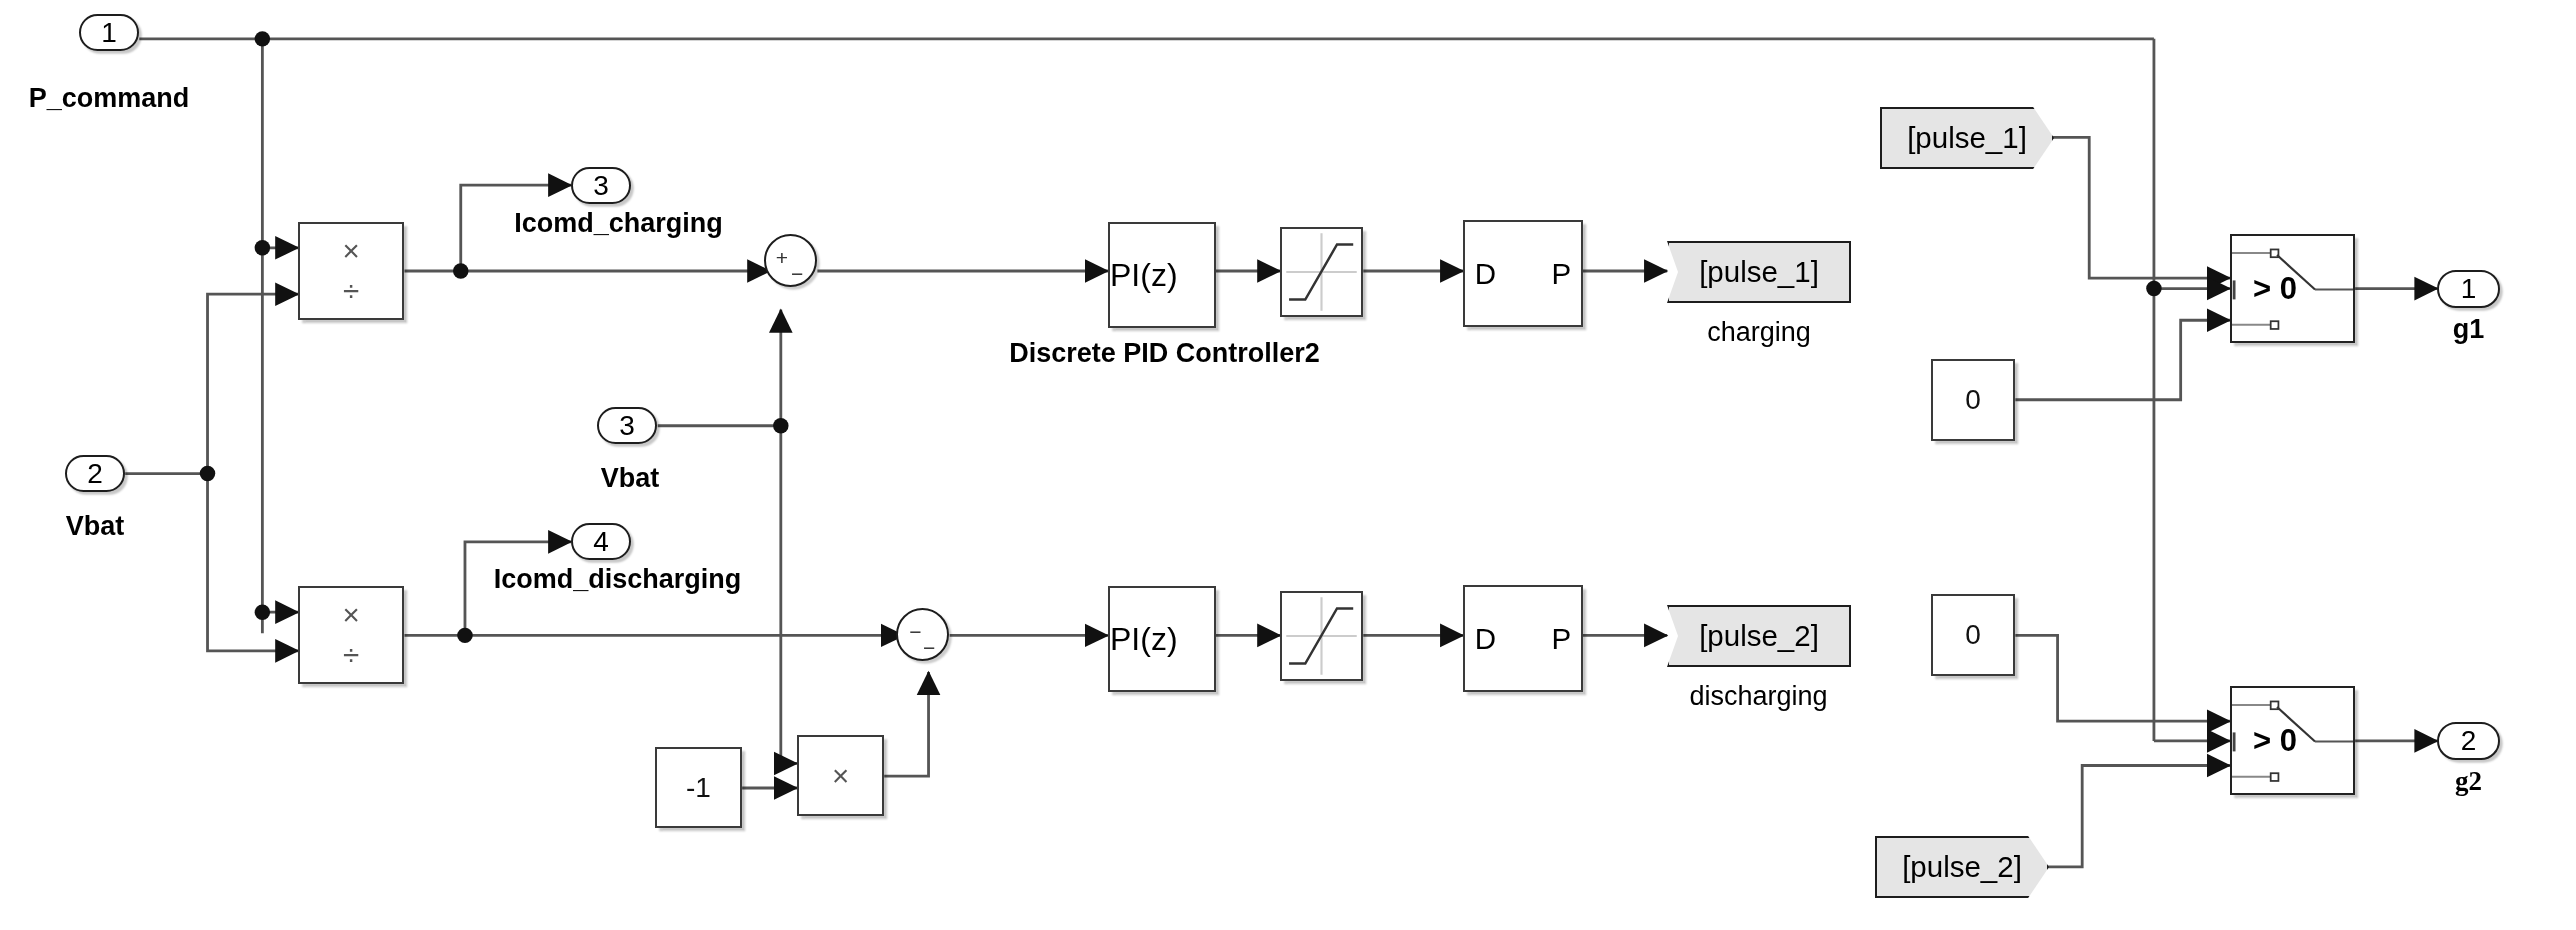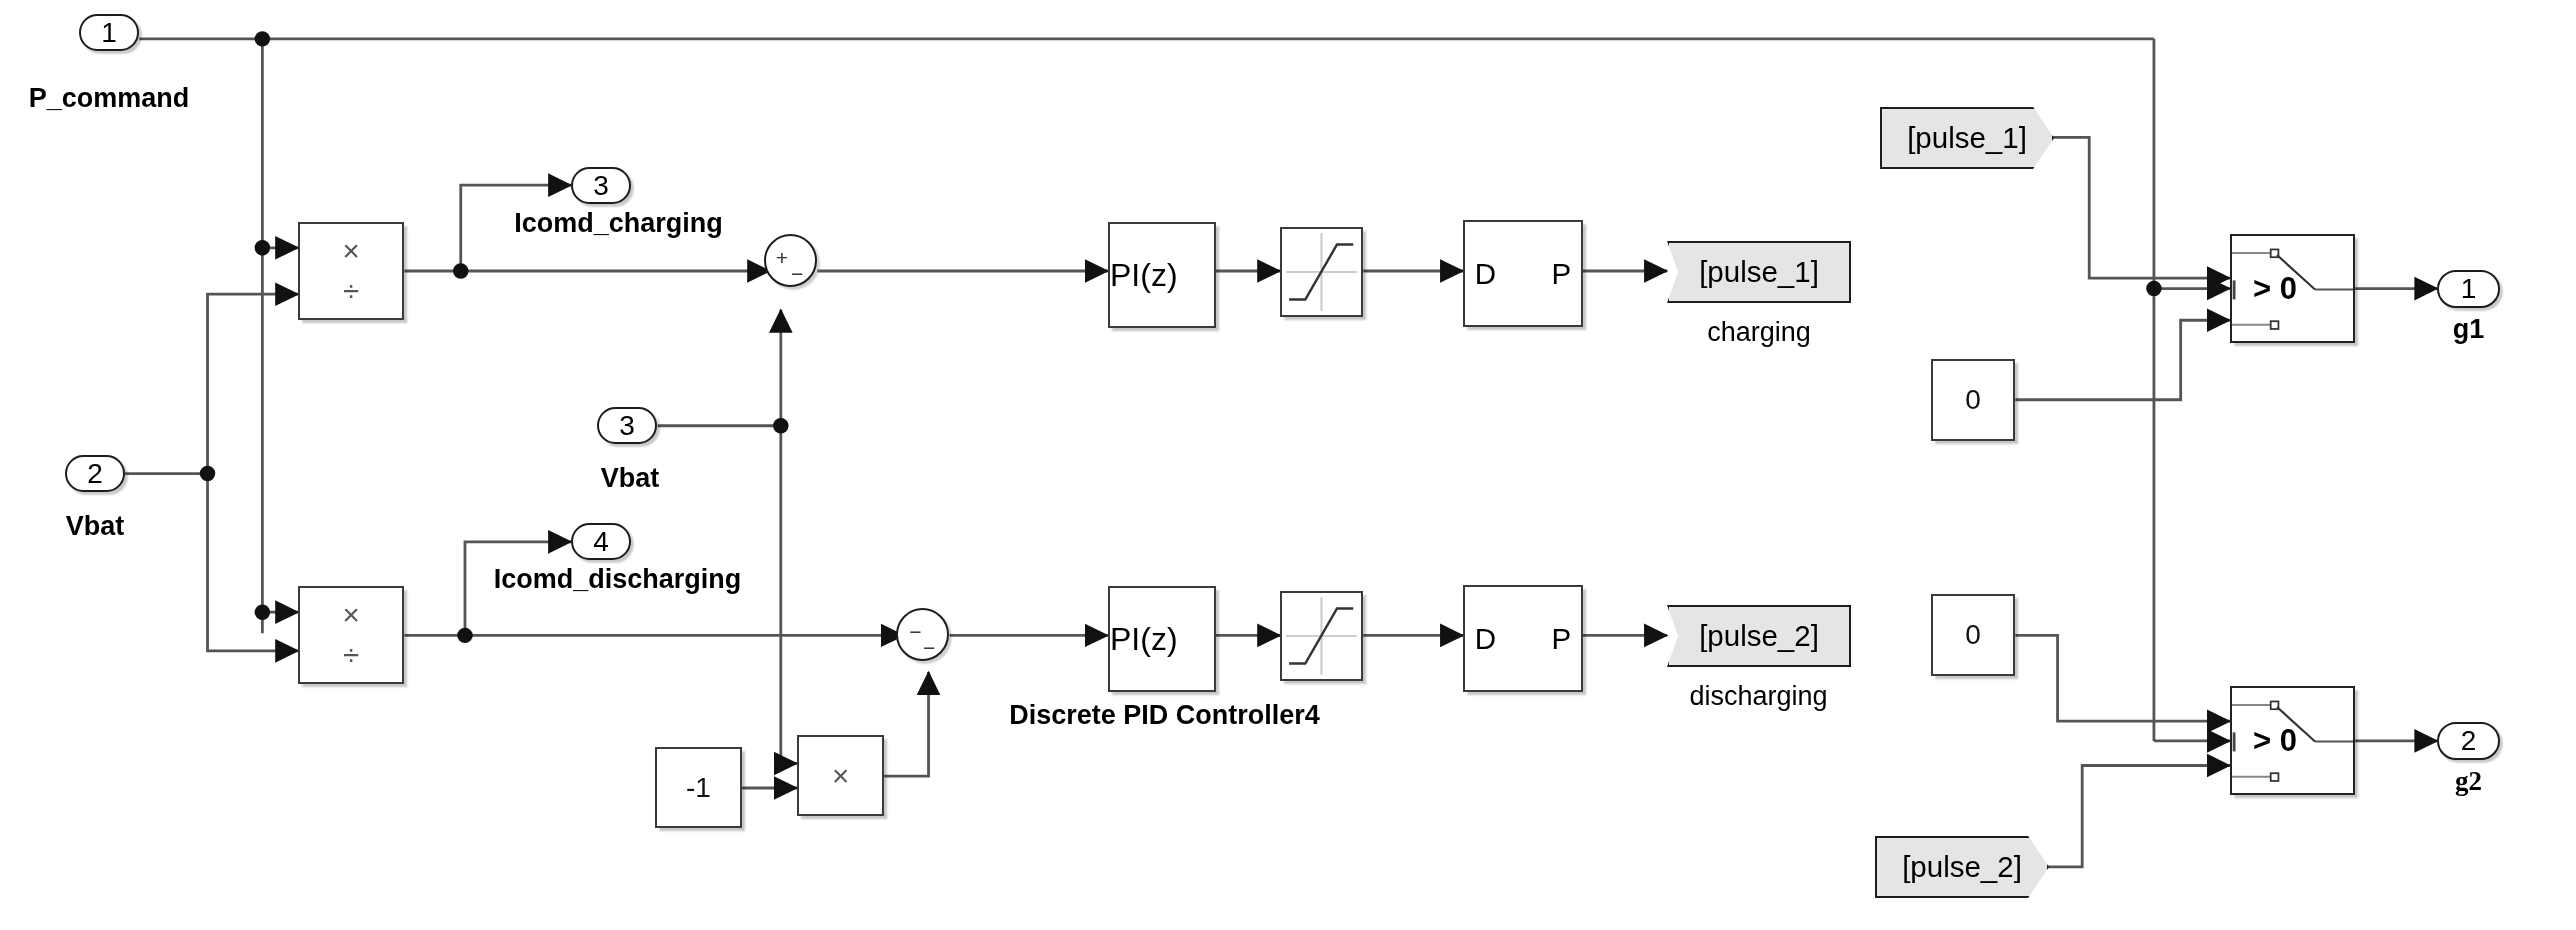--- a/index.html
+++ b/index.html
@@ -293,25 +293,25 @@
   </div>
 
   <div class="sumblk" style="left:896px; top:608px; width:53px; height:53px;">
     <span class="sign" style="left:11.3px; top:11.3px;">−</span>
     <span class="sign" style="left:25px; top:27px;">−</span>
   </div>
 
   <div class="blk pidblk" style="left:1108px; top:222px; width:108px; height:106px;">
     <span>PI(z)</span>
   </div>
+  <div class="blk-label" style="left:999px; top:338px; width:331px; font-size:27px;">Discrete PID Controller2</div>
 
   <div class="blk pidblk" style="left:1108px; top:586px; width:108px; height:106px;">
     <span>PI(z)</span>
   </div>
-  <div class="blk-label" style="left:999px; top:700px; width:331px; font-size:27px;">Discrete PID Controller4</div>
 
   <div class="blk" style="left:1280px; top:227px; width:83px; height:90px;">
     <svg class="satsvg" width="79" height="86" viewBox="0 0 112 122">
       <line x1="56" y1="6" x2="56" y2="116" stroke="#ccc" stroke-width="3"></line>
       <line x1="6" y1="61" x2="106" y2="61" stroke="#ccc" stroke-width="3"></line>
       <path d="M10,100 L33,100 L78,22 L101,22" stroke="#333" stroke-width="3.5" fill="none"></path>
     </svg>
   </div>
 
   <div class="blk" style="left:1280px; top:591px; width:83px; height:90px;">

